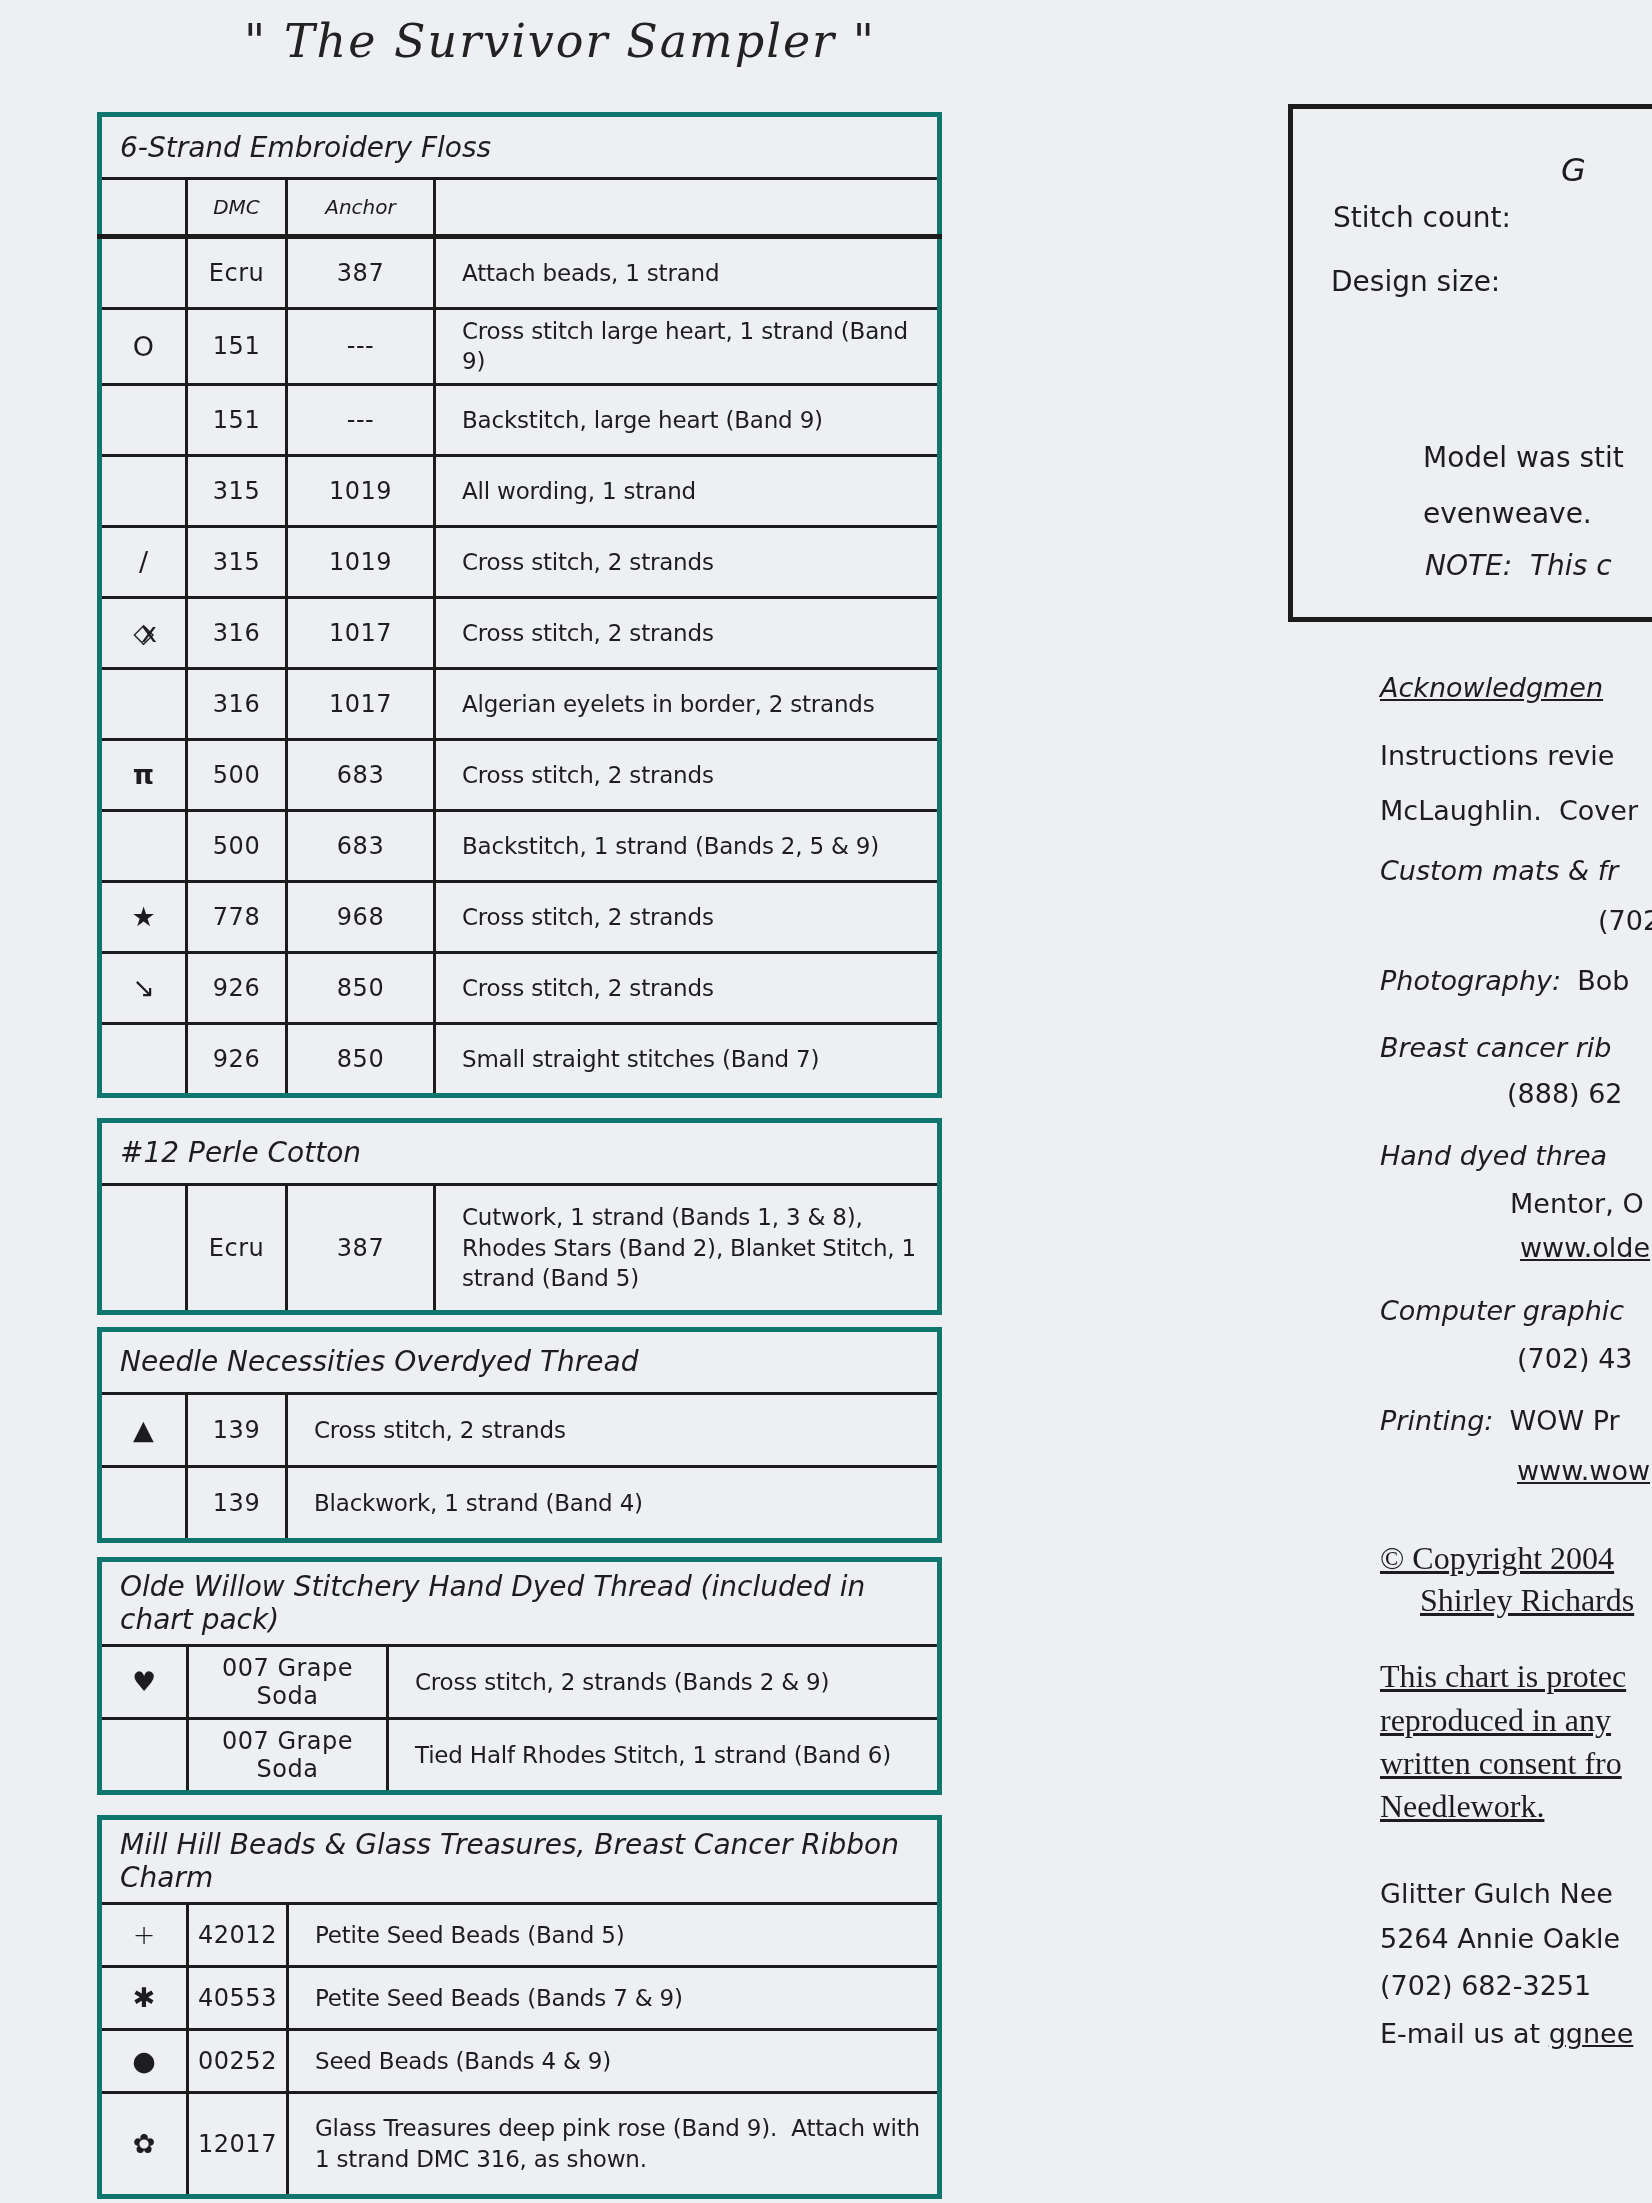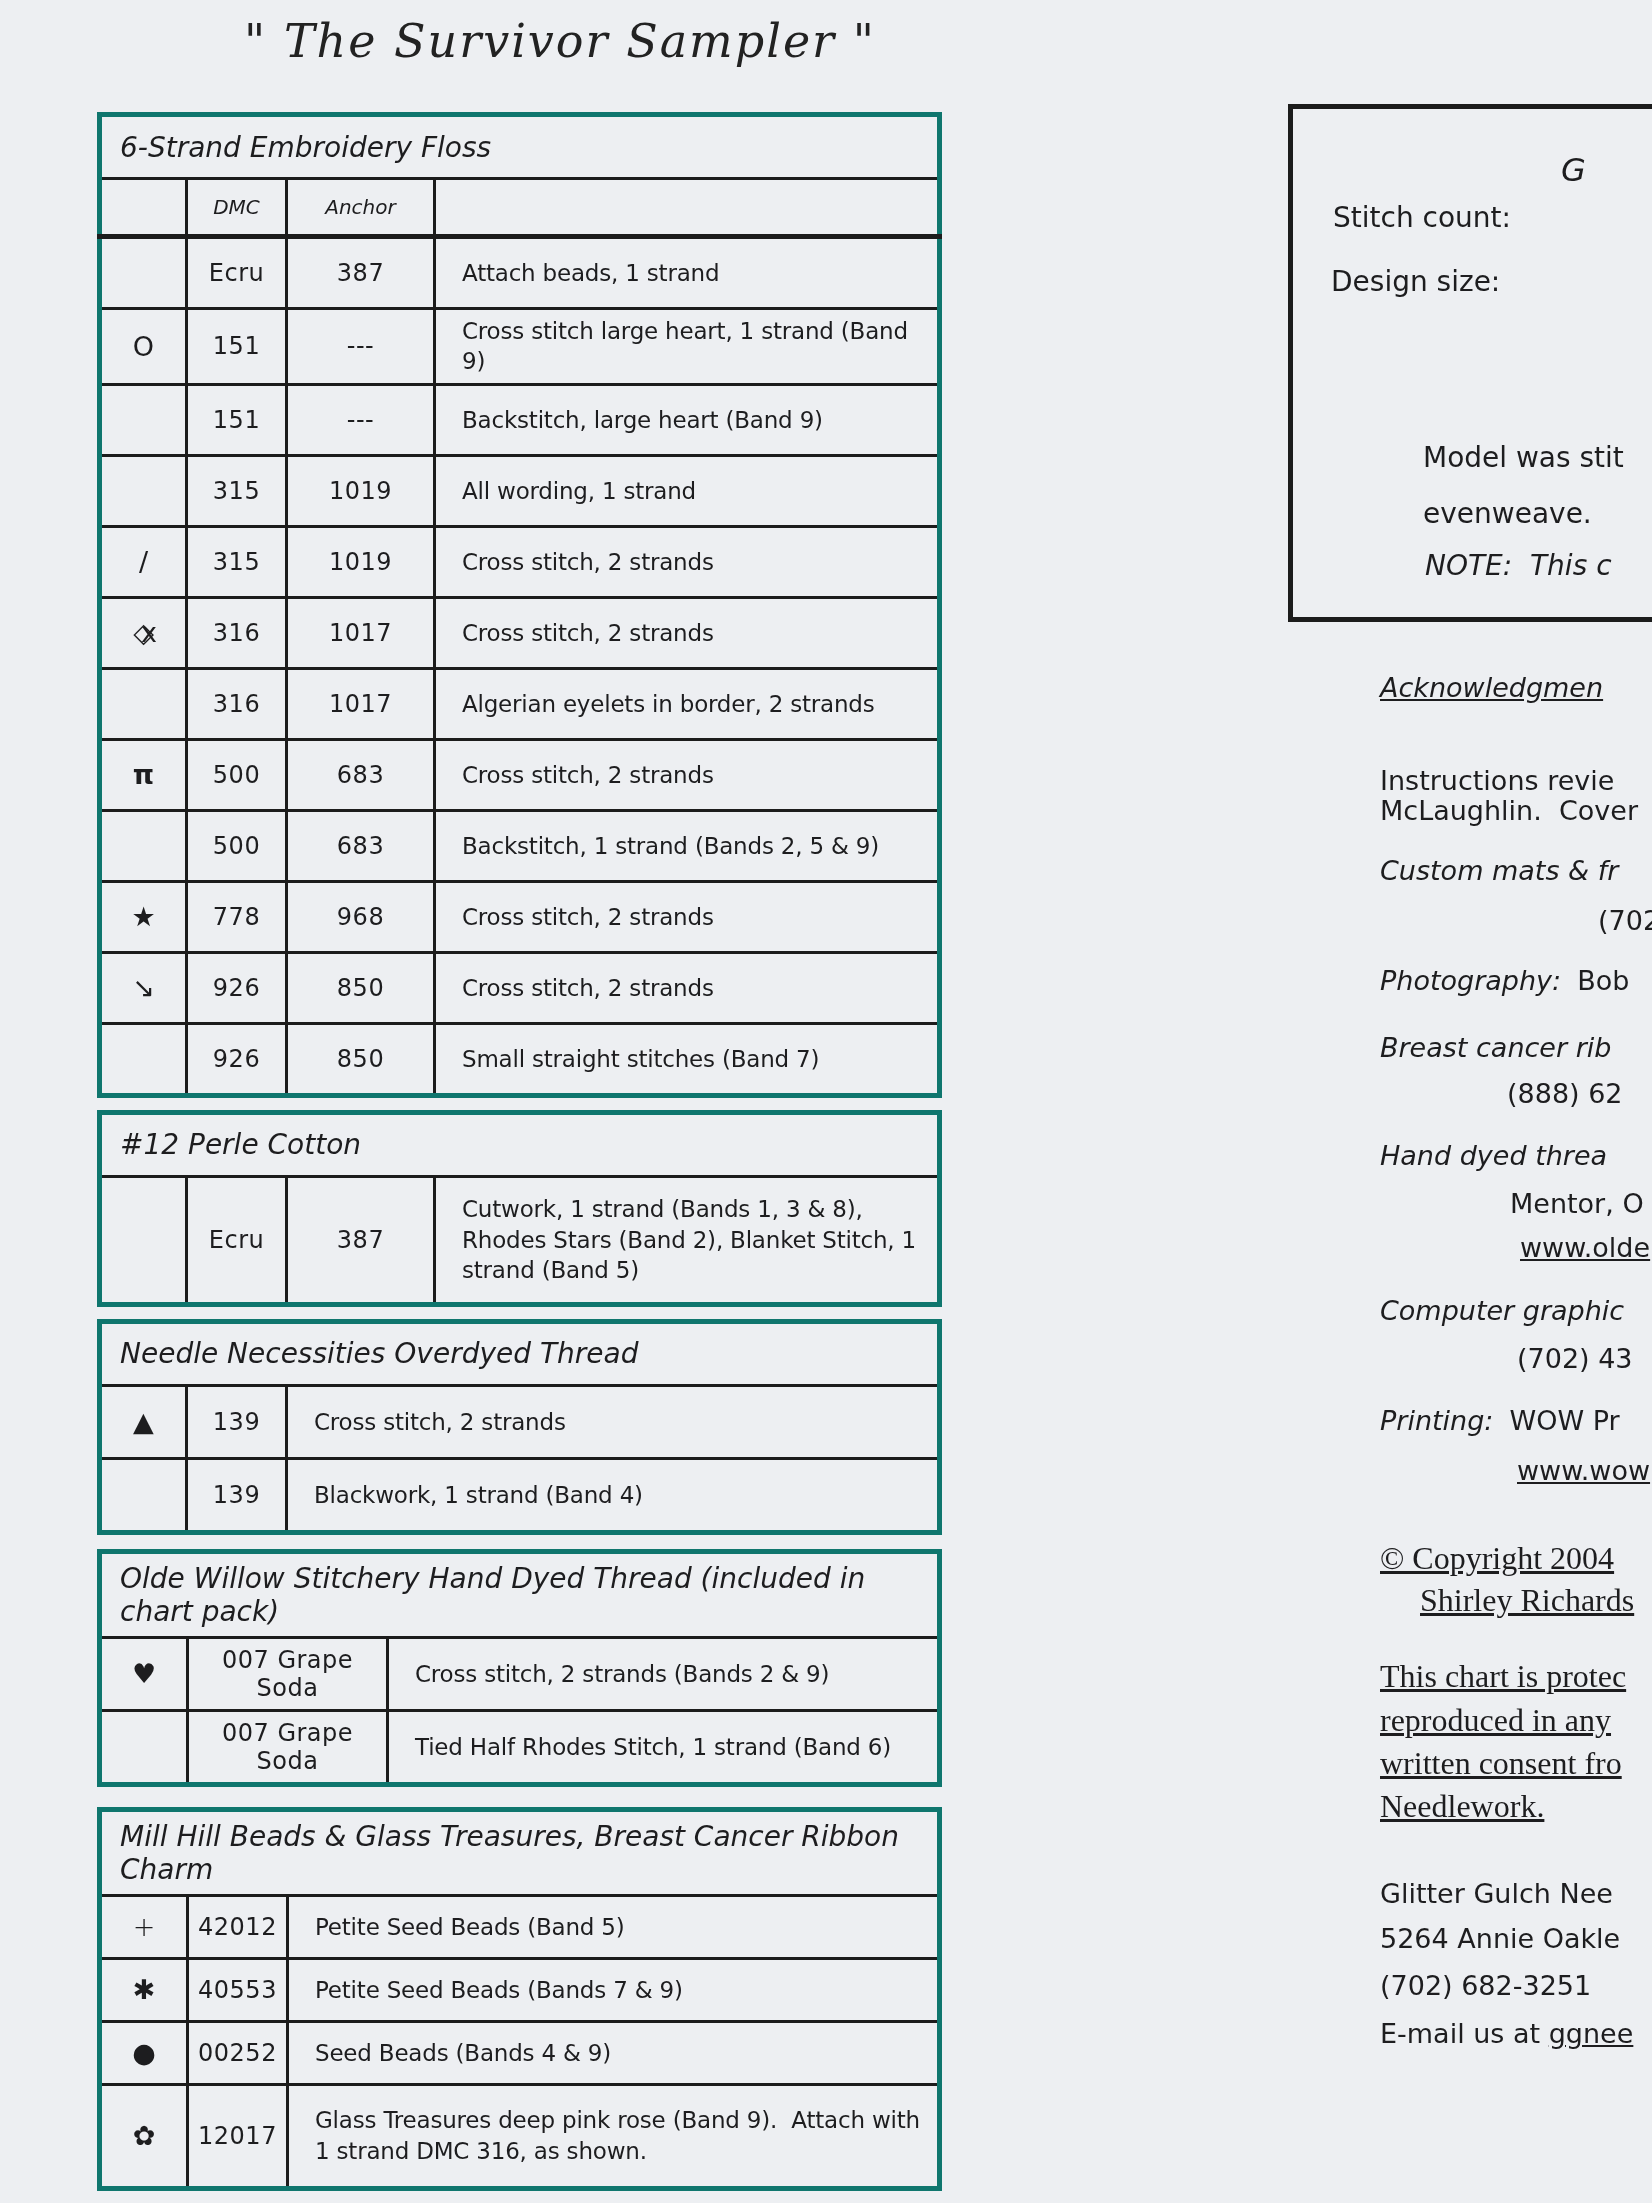--- a/index.html
+++ b/index.html
@@ -33,21 +33,21 @@
     line-height:1.32;white-space:pre-wrap;letter-spacing:-0.2px;
   }
   .t-six td{height:56px}
   .t-perle td{height:58px}
   .t-perle tr:nth-child(2) td{height:112px}
   .t-needle td{height:58px}
   .t-olde td{height:58px}
   .t-mill td{height:48px}
   .t-mill tr:nth-child(5) td{height:88px}
   .t-mill tr:nth-child(6) td{height:148px}
-  .mt1{margin-top:12px}.mt2{margin-top:12px}.mt3{margin-top:14px}.mt4{margin-top:20px}
+  .mt1{margin-top:20px}.mt2{margin-top:12px}.mt3{margin-top:14px}.mt4{margin-top:20px}
   
   .s-sm{font-size:20px}
   .s-dot{font-size:22px}
   .s-star{font-size:28px}
   .s-arrow{font-size:32px}
   .s-pi{font-size:28px;font-weight:600}
   .s-heart{font-size:28px}
   .s-plus{font-size:36px;font-weight:200}
   .s-ast{font-size:26px}
   .s-flower{font-size:44px;line-height:1}
@@ -270,21 +270,21 @@
 <div class="info-box">
   <div class="ib ib-g">G</div>
   <div class="ib ib-stitch">Stitch count:</div>
   <div class="ib ib-design">Design size:</div>
   <div class="ib ib-model">Model was stit</div>
   <div class="ib ib-even">evenweave.</div>
   <div class="ib ib-note">NOTE:  This c</div>
 </div>
 
 <div class="rl it ul" style="left:1380px;top:672px">Acknowledgmen</div>
-<div class="rl" style="left:1380px;top:765px">Instructions revie</div>
+<div class="rl" style="left:1380px;top:740px">Instructions revie</div>
 <div class="rl" style="left:1380px;top:795px">McLaughlin.  Cover</div>
 <div class="rl it" style="left:1380px;top:855px">Custom mats &amp; fr</div>
 <div class="rl" style="left:1598px;top:905px">(702) 89</div>
 <div class="rl" style="left:1380px;top:965px"><span class="it">Photography:</span><span class="val">Bob</span></div>
 <div class="rl it" style="left:1380px;top:1032px">Breast cancer rib</div>
 <div class="rl" style="left:1507px;top:1078px">(888) 62</div>
 <div class="rl it" style="left:1380px;top:1140px">Hand dyed threa</div>
 <div class="rl" style="left:1510px;top:1188px">Mentor, O</div>
 <div class="rl ul" style="left:1520px;top:1232px">www.olde</div>
 <div class="rl it" style="left:1380px;top:1295px">Computer graphic</div>

